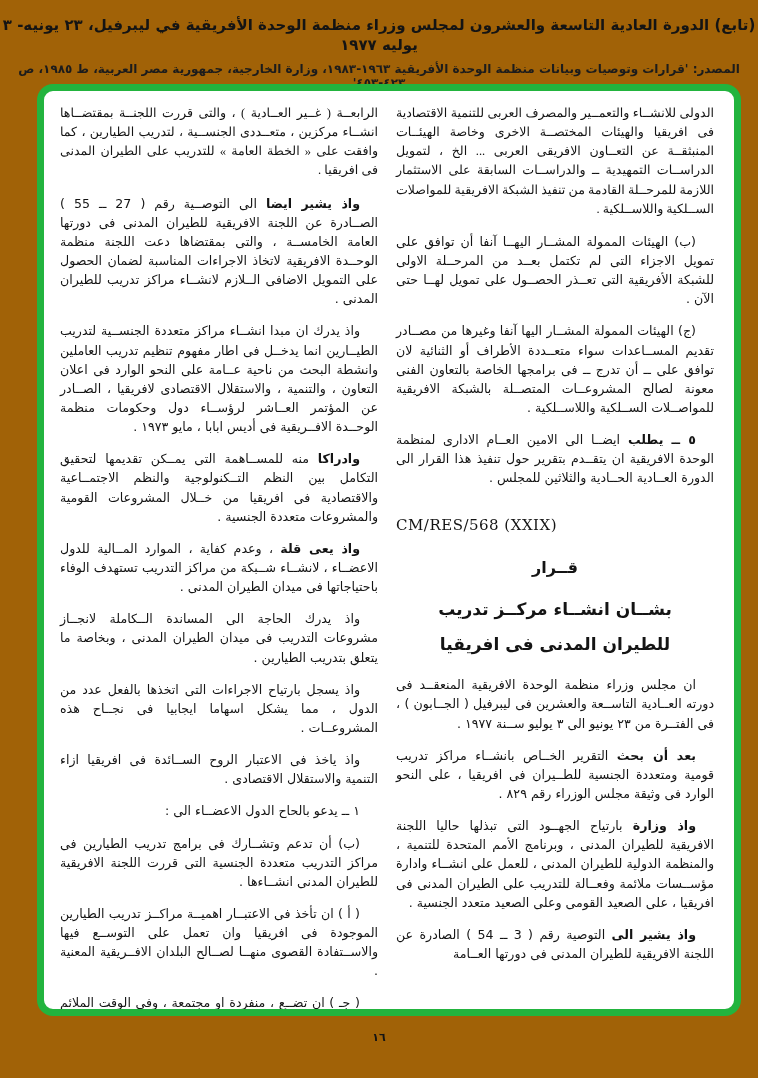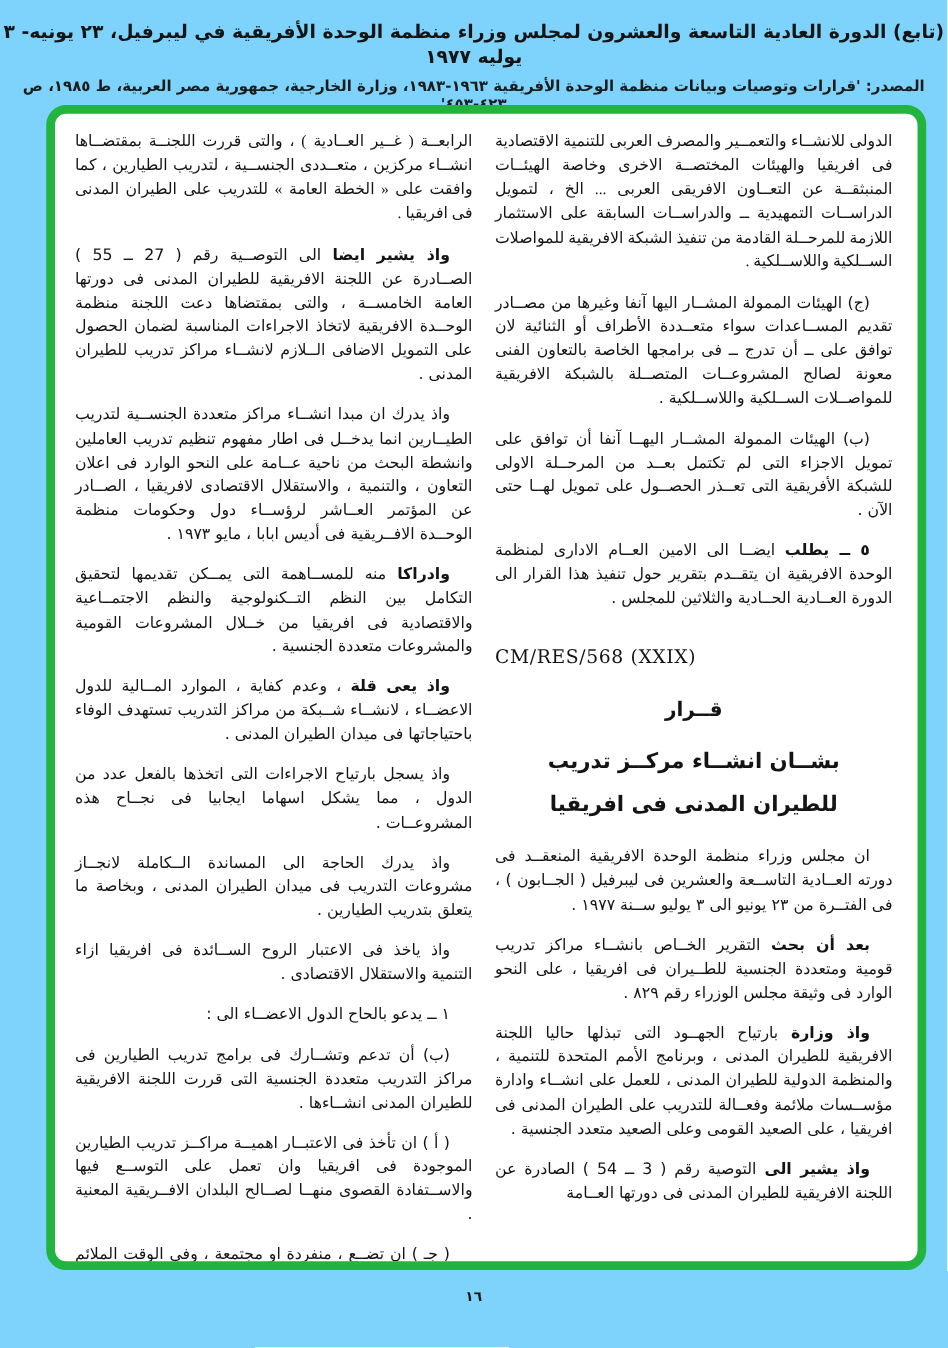--- a/index.html
+++ b/index.html
@@ -1,19 +1,19 @@
 <!DOCTYPE html>
 <html lang="ar" dir="rtl"><head>
 <meta charset="utf-8">
 <style>
   html,body{margin:0;padding:0;background:#ffffff;}
   .page{
     position:relative;
     width:758px;height:1078px;
-    background:#7dd3fc;
+    background:#a16207;
     font-family:"DejaVu Sans",sans-serif;
     color:#141414;
     direction:rtl;
     overflow:hidden;
   }
   
   .hdr{position:absolute;top:16px;left:0;width:758px;text-align:center;}
   .hdr1{font-size:15px;font-weight:bold;line-height:1.3;}
   .hdr2{font-size:12px;font-weight:bold;margin-top:7px;color:#1c1c1c;}
   
@@ -60,25 +60,25 @@
 
   <div class="frame" style="border-color: rgb(34, 180, 62);">
 
     <div class="col">
       <p class="para flush">
         <b class="lead"></b>
         <span>الدولى للانشــاء والتعمــير والمصرف العربى للتنمية الاقتصادية فى افريقيا والهيئات المختصــة الاخرى وخاصة الهيئــات المنبثقــة عن التعــاون الافريقى العربى ... الخ ، لتمويل الدراســات التمهيدية ــ والدراســات السابقة على الاستثمار اللازمة للمرحــلة القادمة من تنفيذ الشبكة الافريقية للمواصلات الســلكية واللاســلكية .</span>
       </p>
       <p class="para">
         <b class="lead"></b>
-        <span>(ج) الهيئات الممولة المشــار اليها آنفا وغيرها من مصــادر تقديم المســاعدات سواء متعــددة الأطراف أو الثنائية لان توافق على ــ أن تدرج ــ فى برامجها الخاصة بالتعاون الفنى معونة لصالح المشروعــات المتصــلة بالشبكة الافريقية للمواصــلات الســلكية واللاســلكية .</span>
+        <span>(ب) الهيئات الممولة المشــار اليهــا آنفا أن توافق على تمويل الاجزاء التى لم تكتمل بعــد من المرحــلة الاولى للشبكة الأفريقية التى تعــذر الحصــول على تمويل لهــا حتى الآن .</span>
       </p>
       <p class="para">
         <b class="lead"></b>
-        <span>(ب) الهيئات الممولة المشــار اليهــا آنفا أن توافق على تمويل الاجزاء التى لم تكتمل بعــد من المرحــلة الاولى للشبكة الأفريقية التى تعــذر الحصــول على تمويل لهــا حتى الآن .</span>
+        <span>(ج) الهيئات الممولة المشــار اليها آنفا وغيرها من مصــادر تقديم المســاعدات سواء متعــددة الأطراف أو الثنائية لان توافق على ــ أن تدرج ــ فى برامجها الخاصة بالتعاون الفنى معونة لصالح المشروعــات المتصــلة بالشبكة الافريقية للمواصــلات الســلكية واللاســلكية .</span>
       </p>
       <p class="para">
         <b class="lead">٥ ــ يطلب</b>
         <span>ايضــا الى الامين العــام الادارى لمنظمة الوحدة الافريقية ان يتقــدم بتقرير حول تنفيذ هذا القرار الى الدورة العــادية الحــادية والثلاثين للمجلس .</span>
       </p>
 
       <div class="res-code">CM/RES/568 (XXIX)</div>
       <div class="res-title">قــرار</div>
       <div class="res-sub">بشــان انشــاء مركــز تدريب</div>
       <div class="res-sub last">للطيران المدنى فى افريقيا</div>
@@ -117,25 +117,25 @@
       <p class="para">
         <b class="lead">وادراكا</b>
         <span>منه للمســاهمة التى يمــكن تقديمها لتحقيق التكامل بين النظم التــكنولوجية والنظم الاجتمــاعية والاقتصادية فى افريقيا من خــلال المشروعات القومية والمشروعات متعددة الجنسية .</span>
       </p>
       <p class="para">
         <b class="lead">واذ يعى قلة</b>
         <span>، وعدم كفاية ، الموارد المــالية للدول الاعضــاء ، لانشــاء شــبكة من مراكز التدريب تستهدف الوفاء باحتياجاتها فى ميدان الطيران المدنى .</span>
       </p>
       <p class="para">
         <b class="lead"></b>
-        <span>واذ يسجل بارتياح الاجراءات التى اتخذها بالفعل عدد من الدول ، مما يشكل اسهاما ايجابيا فى نجــاح هذه المشروعــات .</span>
+        <span>واذ يدرك الحاجة الى المساندة الــكاملة لانجــاز مشروعات التدريب فى ميدان الطيران المدنى ، وبخاصة ما يتعلق بتدريب الطيارين .</span>
       </p>
       <p class="para">
         <b class="lead"></b>
-        <span>واذ يدرك الحاجة الى المساندة الــكاملة لانجــاز مشروعات التدريب فى ميدان الطيران المدنى ، وبخاصة ما يتعلق بتدريب الطيارين .</span>
+        <span>واذ يسجل بارتياح الاجراءات التى اتخذها بالفعل عدد من الدول ، مما يشكل اسهاما ايجابيا فى نجــاح هذه المشروعــات .</span>
       </p>
       <p class="para">
         <b class="lead"></b>
         <span>واذ ياخذ فى الاعتبار الروح الســائدة فى افريقيا ازاء التنمية والاستقلال الاقتصادى .</span>
       </p>
       <p class="para">
         <b class="lead"></b>
         <span>١ ــ يدعو بالحاح الدول الاعضــاء الى :</span>
       </p>
       <p class="para">

